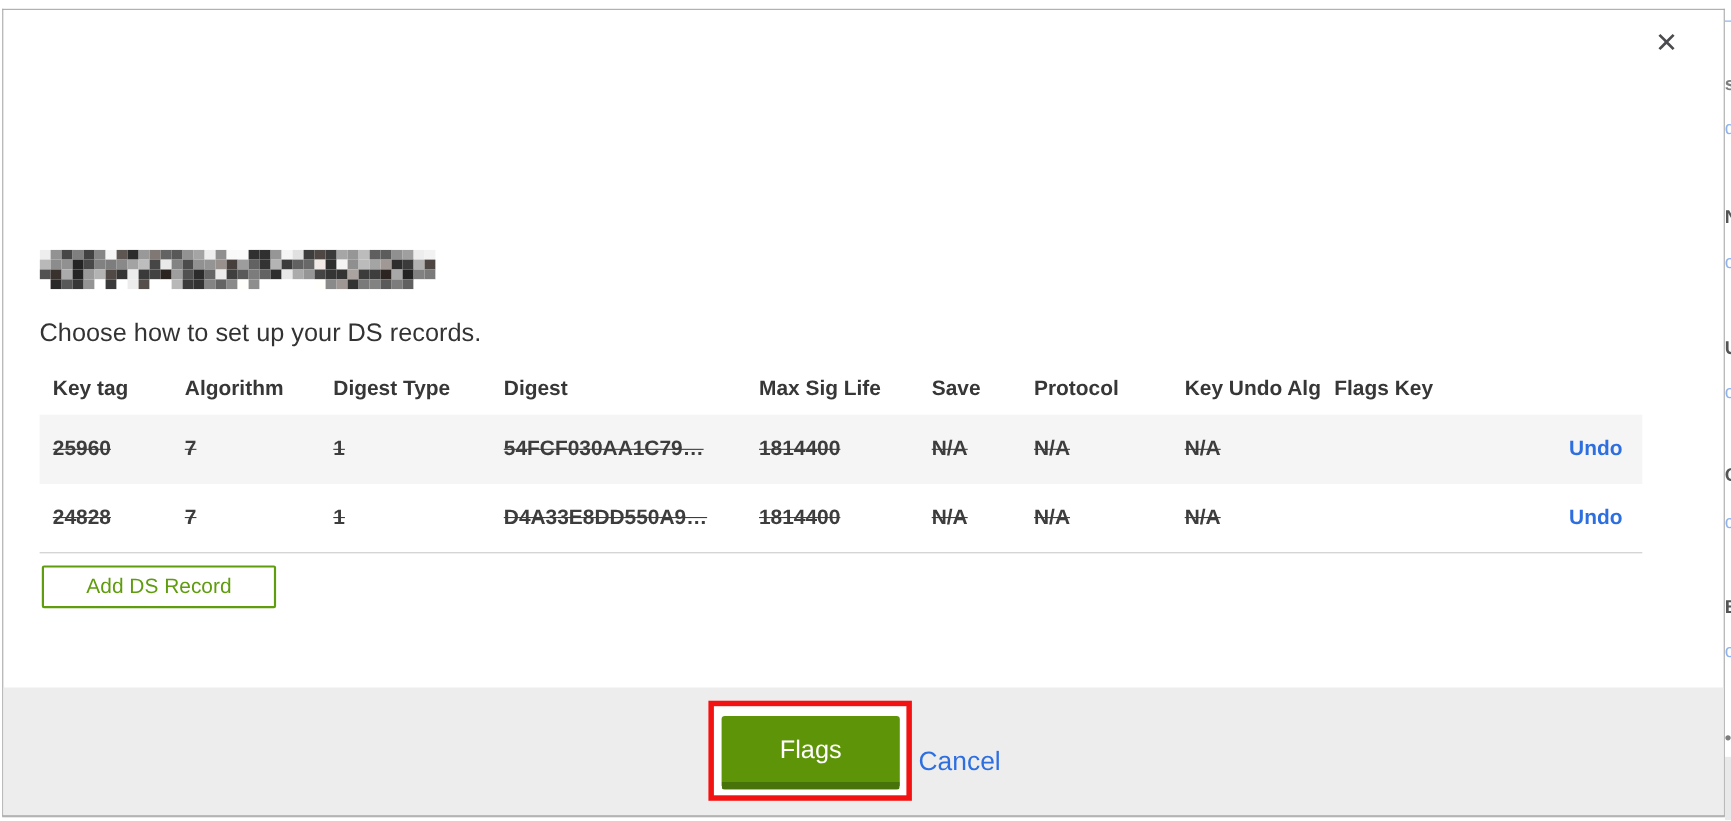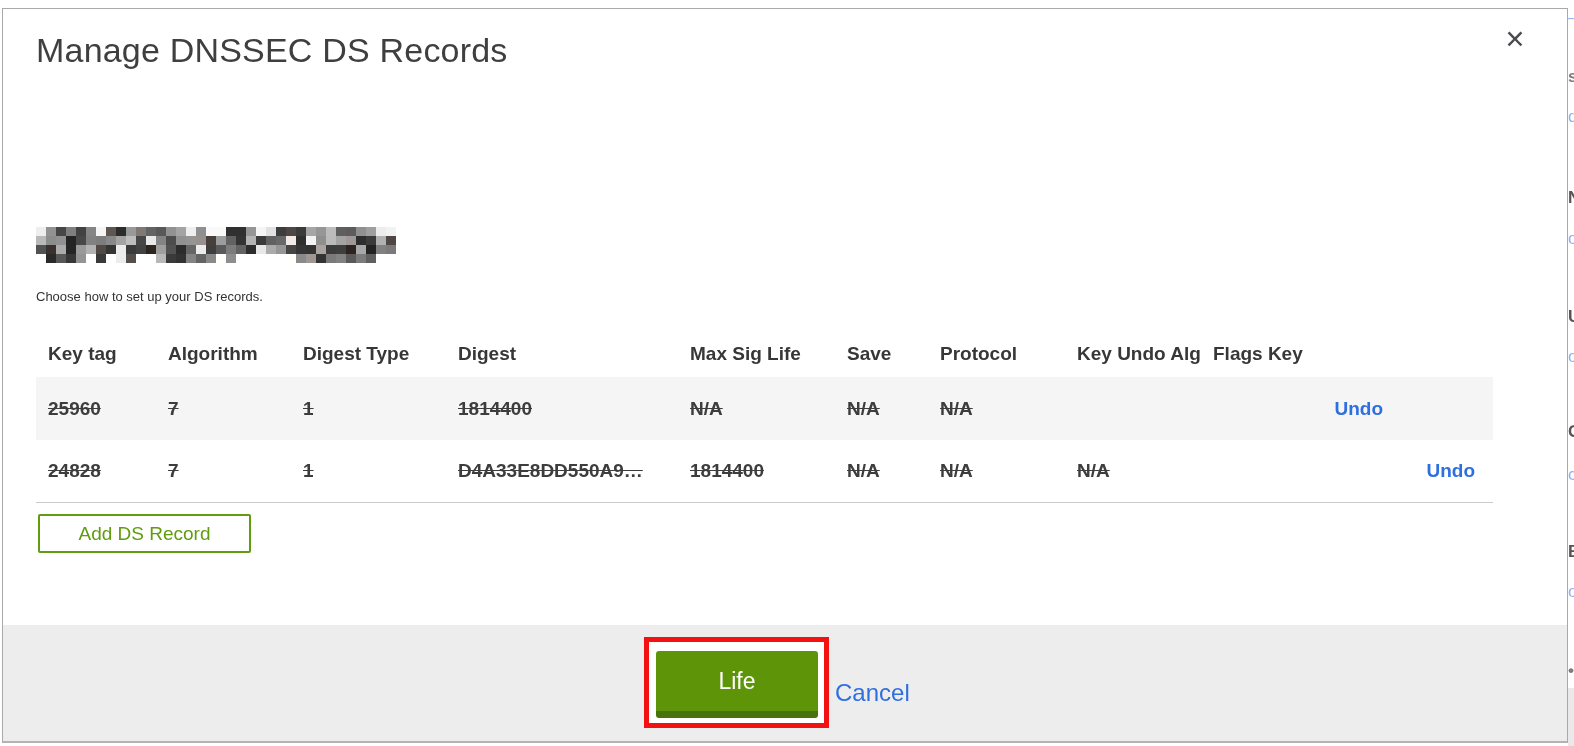--- a/index.html
+++ b/index.html
@@ -35,21 +35,21 @@
     font-size: 25px; font-weight: bold; color: #4b4b4f;
     text-align: center; line-height: 36px; cursor: pointer;
   }
   .redacted {
     position: absolute; left: 33px; top: 218px; width: 360px; height: 36px;
     overflow: hidden; line-height: 0; font-size: 0;
   }
   .redacted i { display: inline-block; width: 10px; height: 9px; }
   .instruction {
     position: absolute; left: 33px; top: 280px;
-    font-size: 13px; color: #333;
+    font-size: 23px; color: #333;
   }
 
   
   .ds-table { position: absolute; left: 33px; top: 322px; width: 1457px; }
   .trow {
     display: grid;
     grid-template-columns: 120px 135px 155px 232px 157px 93px 137px 136px 1fr 92px;
     align-items: center; padding: 0 0 0 12px; font-weight: bold;
   }
   .thead { height: 46px; font-size: 19px; color: #373737; }
@@ -100,21 +100,20 @@
     <span class="frag blue" style="top: 229px;">o</span>
     <span class="frag dark" style="top: 188px;">N</span>
     <span class="frag blue" style="top: 107px;">d</span>
     <span class="frag gray" style="top: 67px;">s</span>
     <span class="frag blue" style="top: 1px;">_</span>
   <div class="footer-cap"></div>
 </div>
 
 <div class="modal">
 
-  <h1 class="title">Manage DNSSEC DS Records</h1>
 
   <div class="close-x">✕</div>
 
   <div class="redacted"><i style="background: rgb(238, 238, 238);"></i><i style="background: rgb(146, 146, 146);"></i><i style="background: rgb(70, 70, 70);"></i><i style="background: rgb(127, 127, 127);"></i><i style="background: rgb(66, 66, 66);"></i><i style="background: rgb(133, 133, 133);"></i><i style="background: rgb(245, 245, 245);"></i><i style="background: rgb(94, 86, 82);"></i><i style="background: rgb(44, 44, 44);"></i><i style="background: rgb(153, 153, 153);"></i><i style="background: rgb(128, 120, 116);"></i><i style="background: rgb(99, 99, 99);"></i><i style="background: rgb(88, 88, 88);"></i><i style="background: rgb(146, 146, 146);"></i><i style="background: rgb(164, 164, 164);"></i><i style="background: rgb(238, 238, 238);"></i><i style="background: rgb(143, 143, 143);"></i><i style="background: rgb(249, 249, 249);"></i><i style="background: rgb(249, 249, 249);"></i><i style="background: rgb(48, 48, 48);"></i><i style="background: rgb(48, 48, 48);"></i><i style="background: rgb(150, 150, 150);"></i><i style="background: rgb(245, 245, 245);"></i><i style="background: rgb(225, 225, 225);"></i><i style="background: rgb(61, 61, 61);"></i><i style="background: rgb(79, 71, 67);"></i><i style="background: rgb(59, 59, 59);"></i><i style="background: rgb(166, 166, 166);"></i><i style="background: rgb(150, 150, 150);"></i><i style="background: rgb(188, 188, 188);"></i><i style="background: rgb(95, 95, 95);"></i><i style="background: rgb(92, 92, 92);"></i><i style="background: rgb(144, 144, 144);"></i><i style="background: rgb(159, 159, 159);"></i><i style="background: rgb(237, 237, 237);"></i><i style="background: rgb(242, 242, 242);"></i><i style="background: rgb(185, 185, 185);"></i><i style="background: rgb(140, 140, 140);"></i><i style="background: rgb(145, 145, 145);"></i><i style="background: rgb(36, 36, 36);"></i><i style="background: rgb(72, 72, 72);"></i><i style="background: rgb(129, 129, 129);"></i><i style="background: rgb(125, 125, 125);"></i><i style="background: rgb(137, 137, 137);"></i><i style="background: rgb(163, 163, 163);"></i><i style="background: rgb(189, 189, 189);"></i><i style="background: rgb(70, 70, 70);"></i><i style="background: rgb(233, 233, 233);"></i><i style="background: rgb(131, 131, 131);"></i><i style="background: rgb(76, 76, 76);"></i><i style="background: rgb(145, 145, 145);"></i><i style="background: rgb(148, 148, 148);"></i><i style="background: rgb(152, 144, 140);"></i><i style="background: rgb(71, 63, 59);"></i><i style="background: rgb(157, 157, 157);"></i><i style="background: rgb(98, 98, 98);"></i><i style="background: rgb(51, 51, 51);"></i><i style="background: rgb(180, 180, 180);"></i><i style="background: rgb(59, 59, 59);"></i><i style="background: rgb(97, 97, 97);"></i><i style="background: rgb(104, 104, 104);"></i><i style="background: rgb(242, 234, 230);"></i><i style="background: rgb(47, 47, 47);"></i><i style="background: rgb(244, 244, 244);"></i><i style="background: rgb(143, 143, 143);"></i><i style="background: rgb(187, 187, 187);"></i><i style="background: rgb(164, 164, 164);"></i><i style="background: rgb(160, 152, 148);"></i><i style="background: rgb(45, 45, 45);"></i><i style="background: rgb(59, 59, 59);"></i><i style="background: rgb(177, 177, 177);"></i><i style="background: rgb(78, 70, 66);"></i><i style="background: rgb(82, 82, 82);"></i><i style="background: rgb(57, 49, 45);"></i><i style="background: rgb(171, 171, 171);"></i><i style="background: rgb(37, 37, 37);"></i><i style="background: rgb(154, 154, 154);"></i><i style="background: rgb(179, 179, 179);"></i><i style="background: rgb(81, 73, 69);"></i><i style="background: rgb(53, 53, 53);"></i><i style="background: rgb(236, 236, 236);"></i><i style="background: rgb(58, 58, 58);"></i><i style="background: rgb(66, 66, 66);"></i><i style="background: rgb(44, 36, 32);"></i><i style="background: rgb(158, 158, 158);"></i><i style="background: rgb(81, 81, 81);"></i><i style="background: rgb(44, 44, 44);"></i><i style="background: rgb(102, 102, 102);"></i><i style="background: rgb(236, 236, 236);"></i><i style="background: rgb(63, 63, 63);"></i><i style="background: rgb(90, 90, 90);"></i><i style="background: rgb(124, 124, 124);"></i><i style="background: rgb(99, 99, 99);"></i><i style="background: rgb(45, 45, 45);"></i><i style="background: rgb(232, 232, 232);"></i><i style="background: rgb(171, 171, 171);"></i><i style="background: rgb(150, 150, 150);"></i><i style="background: rgb(69, 69, 69);"></i><i style="background: rgb(53, 53, 53);"></i><i style="background: rgb(51, 51, 51);"></i><i style="background: rgb(171, 163, 159);"></i><i style="background: rgb(60, 60, 60);"></i><i style="background: rgb(62, 62, 62);"></i><i style="background: rgb(44, 36, 32);"></i><i style="background: rgb(168, 168, 168);"></i><i style="background: rgb(35, 35, 35);"></i><i style="background: rgb(129, 129, 129);"></i><i style="background: rgb(122, 122, 122);"></i><i style="background: rgb(255, 255, 255);"></i><i style="background: rgb(41, 41, 41);"></i><i style="background: rgb(88, 88, 88);"></i><i style="background: rgb(55, 55, 55);"></i><i style="background: rgb(148, 148, 148);"></i><i style="background: rgb(255, 255, 255);"></i><i style="background: rgb(58, 58, 58);"></i><i style="background: rgb(255, 255, 255);"></i><i style="background: rgb(236, 236, 236);"></i><i style="background: rgb(86, 78, 74);"></i><i style="background: rgb(255, 255, 255);"></i><i style="background: rgb(255, 255, 255);"></i><i style="background: rgb(184, 184, 184);"></i><i style="background: rgb(58, 58, 58);"></i><i style="background: rgb(50, 50, 50);"></i><i style="background: rgb(132, 132, 132);"></i><i style="background: rgb(100, 100, 100);"></i><i style="background: rgb(138, 138, 138);"></i><i style="background: rgb(255, 255, 251);"></i><i style="background: rgb(142, 142, 142);"></i><i style="background: rgb(255, 255, 255);"></i><i style="background: rgb(255, 255, 255);"></i><i style="background: rgb(255, 255, 255);"></i><i style="background: rgb(255, 255, 255);"></i><i style="background: rgb(255, 255, 255);"></i><i style="background: rgb(255, 255, 251);"></i><i style="background: rgb(138, 138, 138);"></i><i style="background: rgb(159, 151, 147);"></i><i style="background: rgb(51, 51, 51);"></i><i style="background: rgb(122, 122, 122);"></i><i style="background: rgb(130, 130, 130);"></i><i style="background: rgb(90, 90, 90);"></i><i style="background: rgb(124, 124, 124);"></i><i style="background: rgb(96, 96, 96);"></i><i style="background: rgb(255, 255, 255);"></i><i style="background: rgb(255, 255, 255);"></i></div>
 
   <div class="instruction">Choose how to set up your DS records.</div>
 
   <div class="ds-table">
 
     <div class="trow thead">
@@ -127,20 +126,21 @@
       <div class="cell">Protocol</div>
       <div class="cell">Key Undo Alg</div>
       <div class="cell">Flags Key</div>
       <div class="cell"></div>
     </div>
 
     <div class="trow tdata row-alt">
       <div class="cell struck">25960</div>
       <div class="cell struck">7</div>
       <div class="cell struck">1</div>
+      <div class="cell struck">54FCF030AA1C79…</div>
       <div class="cell struck">1814400</div>
       <div class="cell struck">N/A</div>
       <div class="cell struck">N/A</div>
       <div class="cell struck">N/A</div>
       <div class="cell struck"></div>
       <div class="cell undo-cell">
         <a class="undo-link">Undo</a>
       </div>
     </div>
 
@@ -158,18 +158,18 @@
         <a class="undo-link">Undo</a>
       </div>
     </div>
 
   </div>
 
   <button class="add-ds-btn">Add DS Record</button>
 
   <div class="footer">
     <div class="red-annotation">
-      <button class="save-btn">Life</button>
+      <button class="save-btn">Flags</button>
     </div>
     <a class="cancel-link">Cancel</a>
   </div>
 
 </div>
 
 </body></html>

